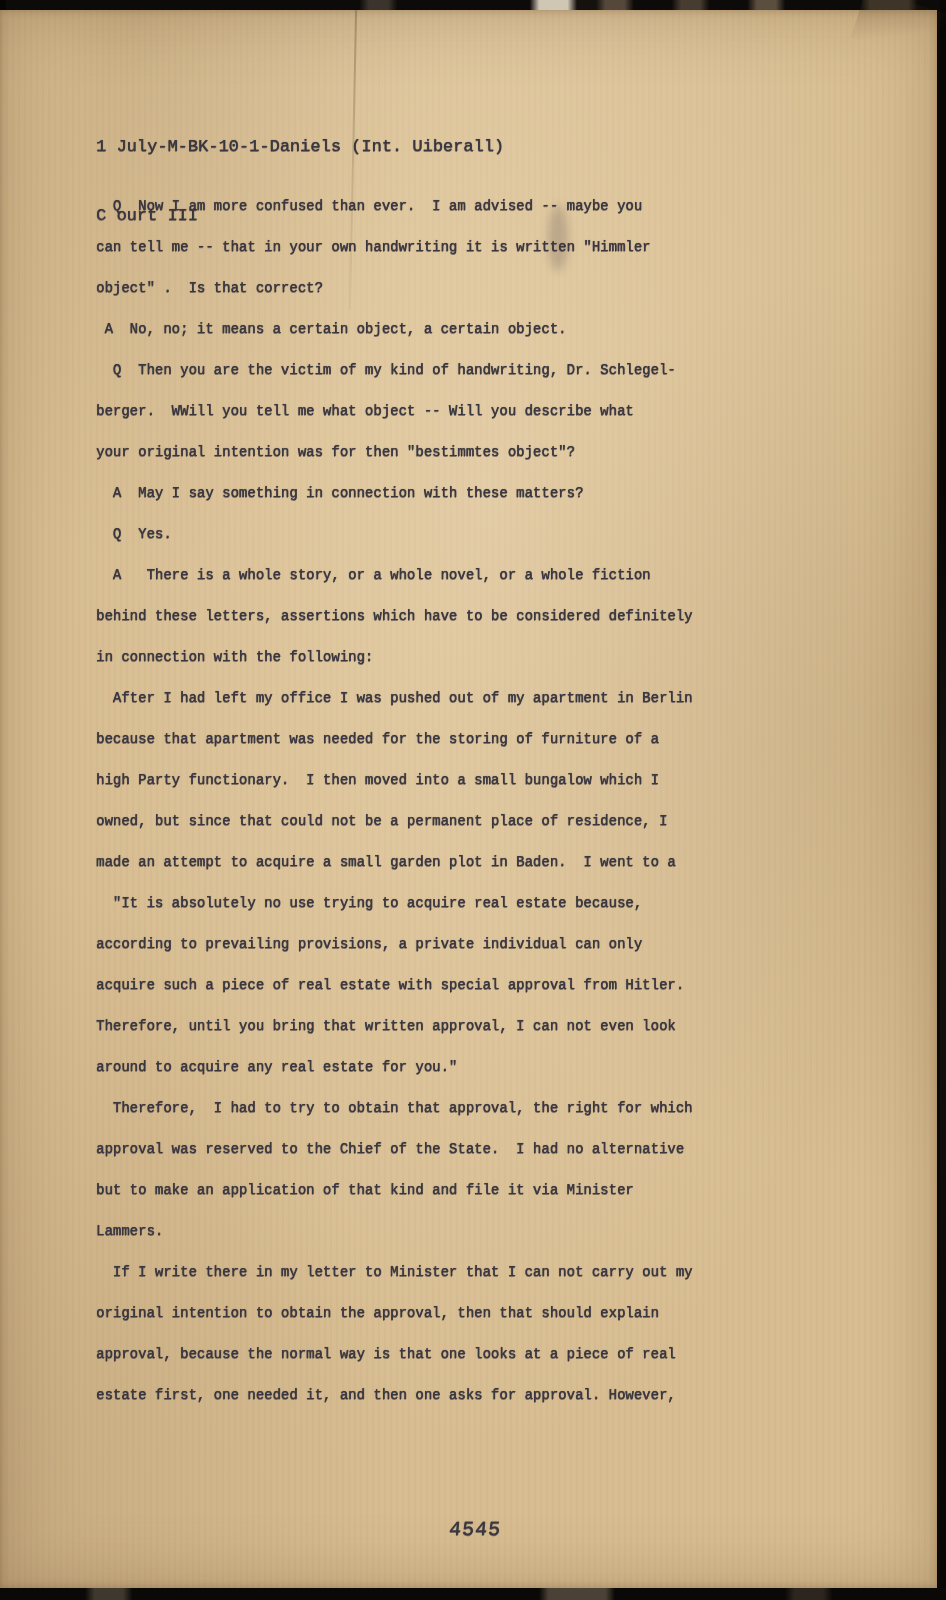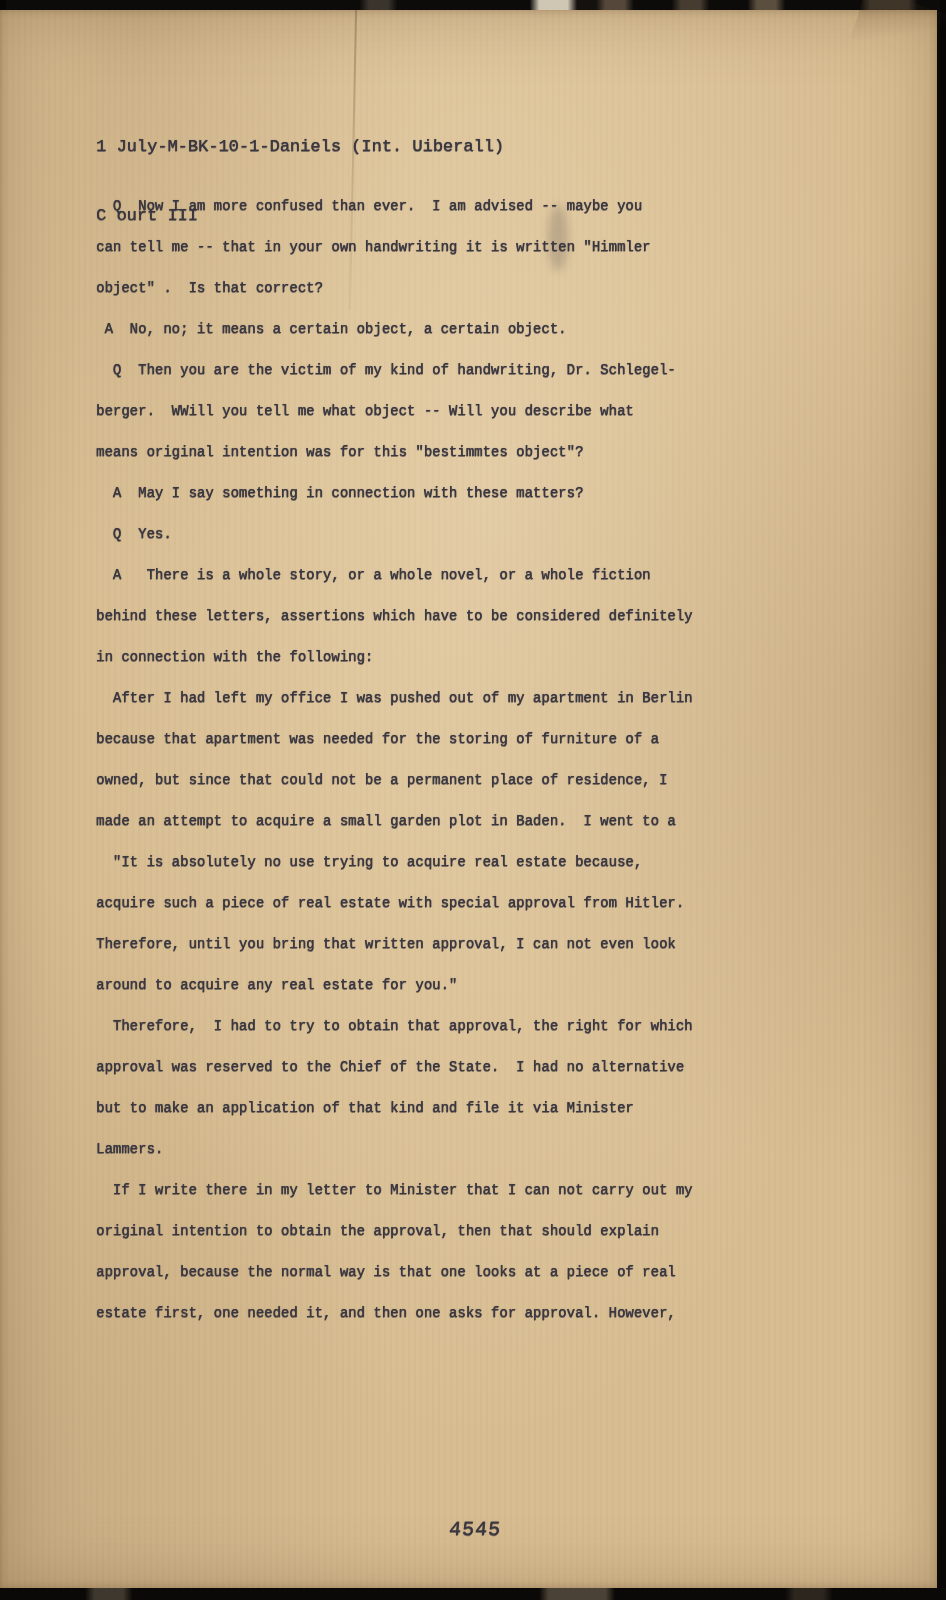--- a/index.html
+++ b/index.html
@@ -100,31 +100,33 @@
       <div>C ourt III</div>
     </div>
 
     <div class="body-text typed">
         <div class="tline">  Q  Now I am more confused than ever.  I am advised -- maybe you</div>
         <div class="tline">can tell me -- that in your own handwriting it is written "Himmler</div>
         <div class="tline">object" .  Is that correct?</div>
         <div class="tline"> A  No, no; it means a certain object, a certain object.</div>
         <div class="tline">  Q  Then you are the victim of my kind of handwriting, Dr. Schlegel-</div>
         <div class="tline">berger.  WWill you tell me what object -- Will you describe what</div>
-        <div class="tline">means original intention was for this "bestimmtes object"?</div>
+        <div class="tline">your original intention was for then "bestimmtes object"?</div>
         <div class="tline">  A  May I say something in connection with these matters?</div>
         <div class="tline">  Q  Yes.</div>
         <div class="tline">  A   There is a whole story, or a whole novel, or a whole fiction</div>
         <div class="tline">behind these letters, assertions which have to be considered definitely</div>
         <div class="tline">in connection with the following:</div>
         <div class="tline">  After I had left my office I was pushed out of my apartment in Berlin</div>
         <div class="tline">because that apartment was needed for the storing of furniture of a</div>
+        <div class="tline">high Party functionary.  I then moved into a small bungalow which I</div>
         <div class="tline">owned, but since that could not be a permanent place of residence, I</div>
         <div class="tline">made an attempt to acquire a small garden plot in Baden.  I went to a</div>
         <div class="tline">  "It is absolutely no use trying to acquire real estate because,</div>
+        <div class="tline">according to prevailing provisions, a private individual can only</div>
         <div class="tline">acquire such a piece of real estate with special approval from Hitler.</div>
         <div class="tline">Therefore, until you bring that written approval, I can not even look</div>
         <div class="tline">around to acquire any real estate for you."</div>
         <div class="tline">  Therefore,  I had to try to obtain that approval, the right for which</div>
         <div class="tline">approval was reserved to the Chief of the State.  I had no alternative</div>
         <div class="tline">but to make an application of that kind and file it via Minister</div>
         <div class="tline">Lammers.</div>
         <div class="tline">  If I write there in my letter to Minister that I can not carry out my</div>
         <div class="tline">original intention to obtain the approval, then that should explain</div>
         <div class="tline">approval, because the normal way is that one looks at a piece of real</div>

